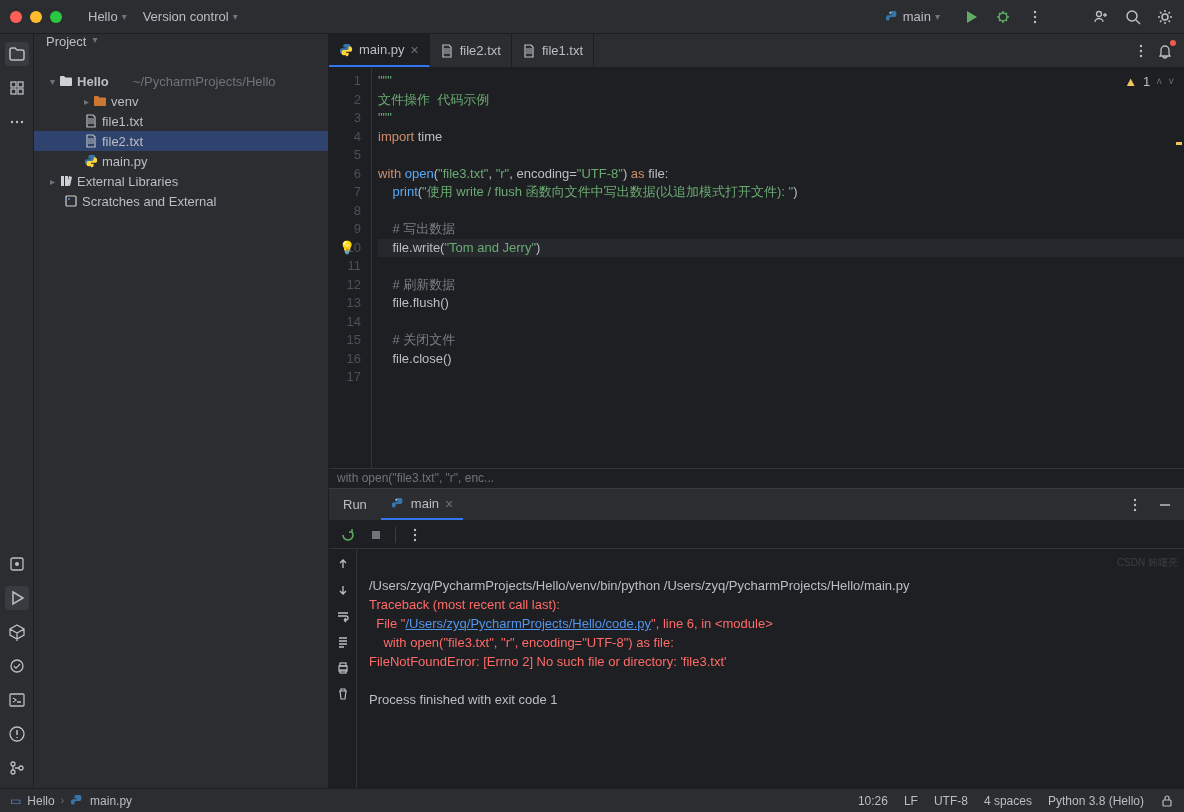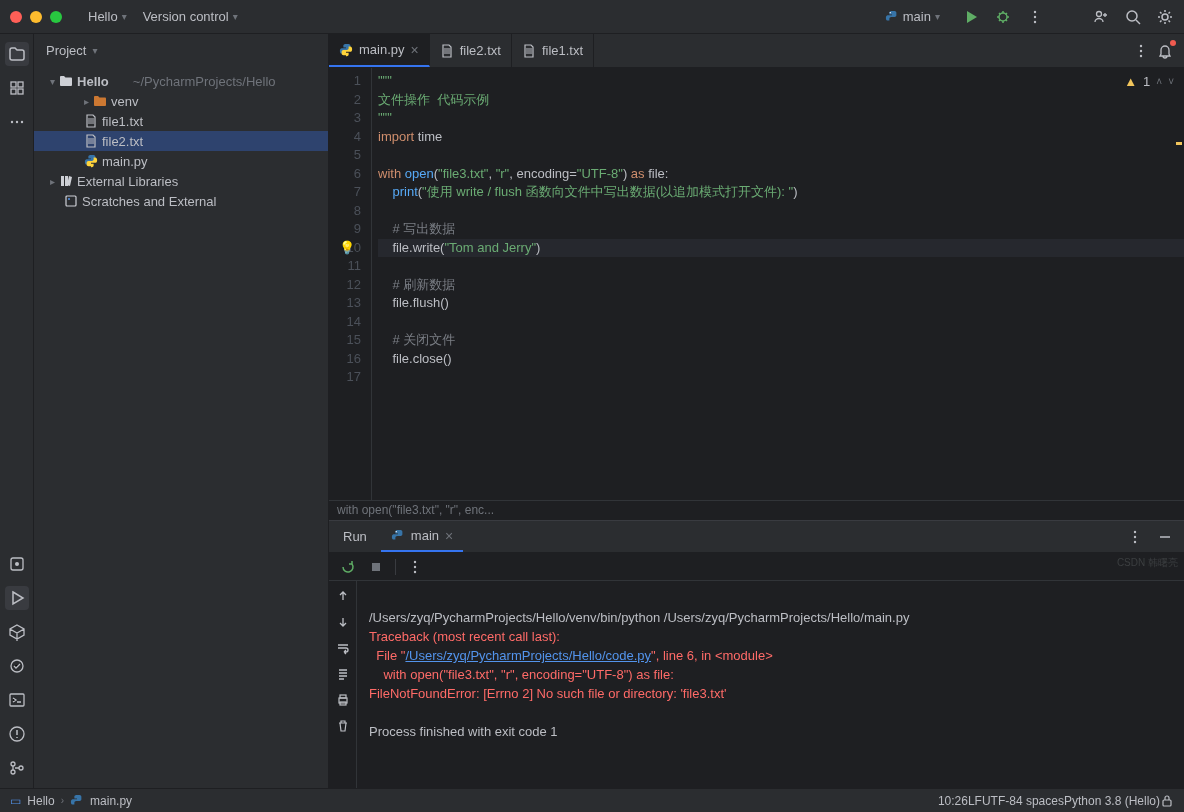--- a/index.html
+++ b/index.html
@@ -13,21 +13,21 @@
 .tb-item{padding:4px 8px;cursor:pointer;display:flex;align-items:center;gap:4px;color:#bcbec4;}
 .tb-spacer{flex:1;}
 .tb-icon{width:18px;height:18px;display:flex;align-items:center;justify-content:center;color:#bcbec4;}
 .tb-right{display:flex;align-items:center;gap:14px;}
 .main-row{display:flex;flex:1;min-height:0;}
 .left-rail{width:34px;background:#2b2d30;border-right:1px solid #1e1f22;display:flex;flex-direction:column;align-items:center;padding-top:8px;gap:10px;}
 .left-rail-bottom{margin-top:auto;display:flex;flex-direction:column;gap:10px;padding-bottom:8px;}
 .rail-btn{width:24px;height:24px;display:flex;align-items:center;justify-content:center;color:#bcbec4;border-radius:4px;}
 .rail-btn.active{background:#393b40;}
 .project-panel{width:295px;background:#2b2d30;border-right:1px solid #1e1f22;display:flex;flex-direction:column;}
-.pp-header{height:33px;display:flex;align-items:center;padding:0 12px;gap:6px;font-weight:500;}
+.pp-header{height:33px;display:flex;align-items:flex-start;padding:0 12px;gap:6px;font-weight:500;}
 .tree{padding:4px 0;}
 .tree-row{height:20px;display:flex;align-items:center;padding-left:12px;gap:4px;cursor:pointer;}
 .tree-row.sel{background:#2e436e;}
 .tree-row .indent{display:inline-block;}
 .tree-icon{width:14px;height:14px;display:inline-flex;align-items:center;justify-content:center;}
 .tree-label{white-space:nowrap;}
 .tree-path{color:#6f737a;}
 .editor-area{flex:1;display:flex;flex-direction:column;min-width:0;}
 .tabs{height:34px;background:#2b2d30;display:flex;align-items:stretch;border-bottom:1px solid #1e1f22;}
 .tab{display:flex;align-items:center;padding:0 10px;gap:6px;cursor:pointer;border-right:1px solid #1e1f22;}
@@ -40,34 +40,34 @@
 .code .kw{color:#cf8e6d;}
 .code .str{color:#6aab73;}
 .code .cmt{color:#7a7e85;}
 .code .fn{color:#57aaf7;}
 .code .p{color:#bcbec4;}
 .code-line.hl{background:#26282e;}
 .bulb{position:absolute;left:10px;top:172px;color:#f2c55c;}
 .inspections{position:absolute;right:10px;top:6px;display:flex;gap:6px;align-items:center;color:#bcbec4;}
 .warn-tri{color:#f2c55c;}
 .crumb{height:20px;border-top:1px solid #313438;padding:2px 8px;color:#6f737a;font-size:12px;}
-.run-panel{height:268px;background:#1e1f22;border-top:1px solid #393b40;display:flex;flex-direction:column;}
+.run-panel{height:300px;background:#1e1f22;border-top:1px solid #393b40;display:flex;flex-direction:column;}
 .run-tabs{height:32px;background:#2b2d30;display:flex;align-items:stretch;border-bottom:1px solid #1e1f22;}
 .run-tab-label{padding:0 14px;display:flex;align-items:center;font-weight:500;}
 .run-tab{display:flex;align-items:center;padding:0 10px;gap:6px;border-bottom:2px solid #3574f0;}
 .run-tabs-right{margin-left:auto;display:flex;align-items:center;padding:0 10px;gap:12px;}
 .run-toolbar{height:28px;display:flex;align-items:center;gap:10px;padding:0 10px;border-bottom:1px solid #313438;}
 .run-body{flex:1;display:flex;}
 .run-left{width:28px;border-right:1px solid #313438;display:flex;flex-direction:column;align-items:center;gap:8px;padding-top:6px;}
 .run-out{flex:1;padding:8px 12px;font-family:"JetBrains Mono",Menlo,monospace;font-size:13px;line-height:19px;white-space:pre-wrap;}
 .run-out .err{color:#ff6b68;margin-top:44px;}
 .run-out .link{color:#5394ec;text-decoration:underline;}
 .statusbar{height:24px;background:#2b2d30;border-top:1px solid #1e1f22;display:flex;align-items:center;padding:0 10px;font-size:12px;gap:14px;}
 .sb-left{display:flex;align-items:center;gap:6px;}
-.sb-right{margin-left:auto;display:flex;align-items:flex-end;}
+.sb-right{margin-left:auto;display:flex;align-items:flex-end;gap:16px;}
 .chev{font-size:10px;color:#6f737a;}
 .pyicon{width:14px;height:14px;display:inline-flex;}
 svg{display:block;}
 .folder-icon{color:#ced0d6;}
 .notif{position:relative;}
 .notif::after{content:"";position:absolute;top:-2px;right:-2px;width:6px;height:6px;background:#f15b50;border-radius:50%;}
 .yellow-mark{position:absolute;right:2px;top:74px;width:6px;height:3px;background:#f2c55c;}
 .watermark{position:absolute;right:6px;bottom:242px;color:#3c3f41;font-size:10px;}
 .scroll-mark{position:absolute;right:0;top:0;width:10px;height:100%;}
 </style>

